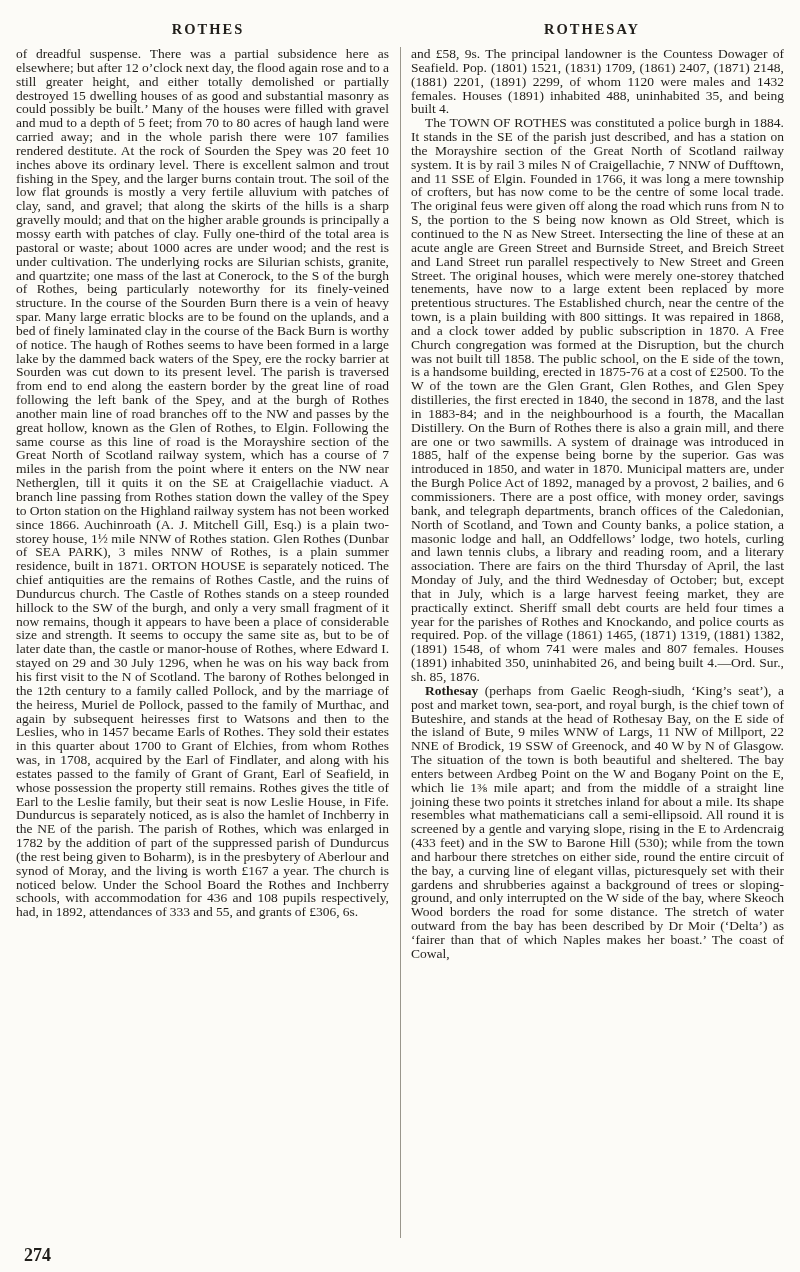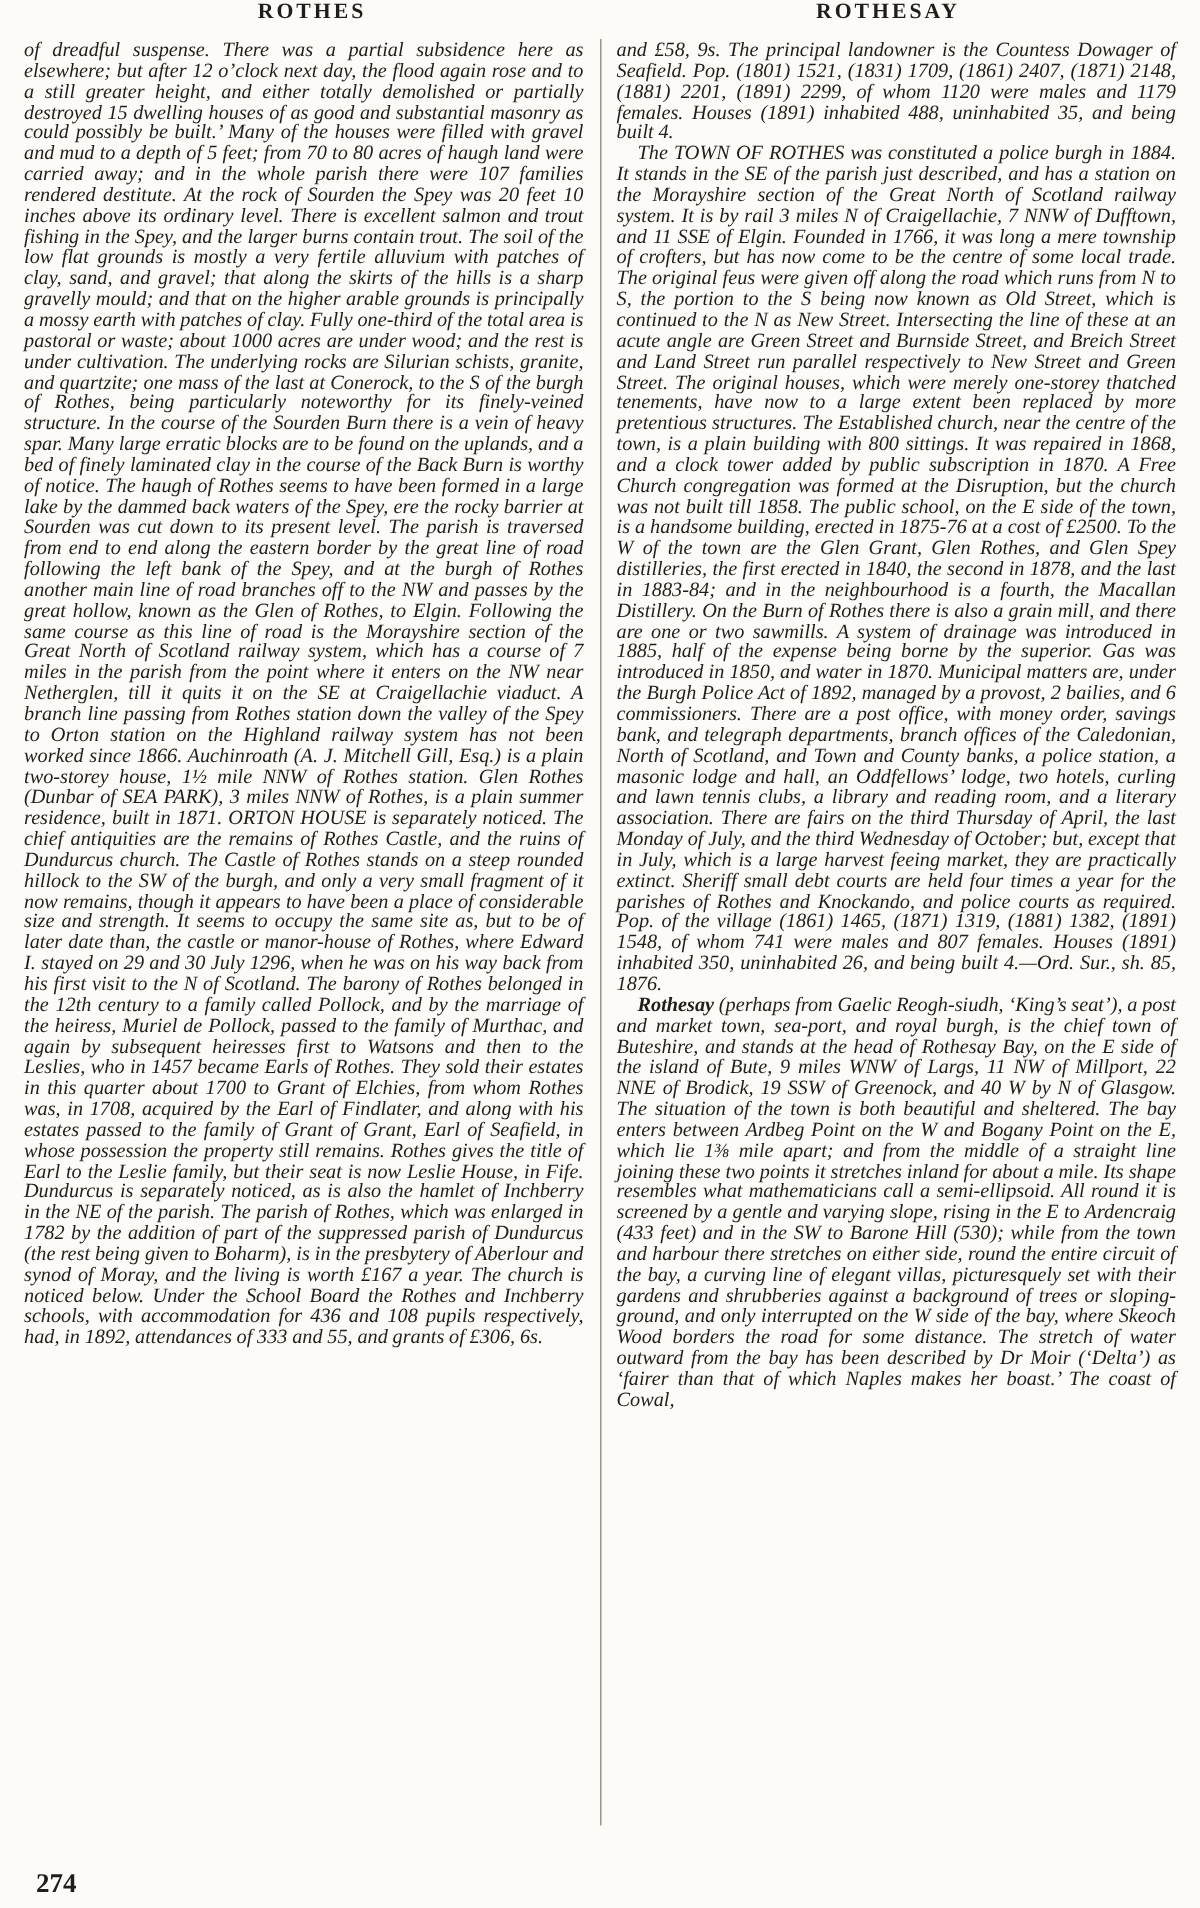--- a/index.html
+++ b/index.html
@@ -7,21 +7,21 @@
     background: #e9e7e2;
     font-family: "Liberation Serif", "DejaVu Serif", serif;
   }
   .page {
     position: relative;
     width: 800px;
     height: 1272px;
     margin: 0 auto;
     background: #fcfbf7;
     color: #201e1a;
-    padding: 0 16px 0 16px;
+    padding: 21px 16px 0 16px;
     box-sizing: border-box;
     overflow: hidden;
   }
   .running-heads { display: flex; }
   .running-heads .head {
     flex: 1 1 0;
     text-align: center;
     font-weight: bold;
     font-size: 14.5px;
     letter-spacing: 2px;
@@ -35,21 +35,21 @@
   }
   .columns::before {
     content: "";
     position: absolute;
     left: 50%;
     top: 0;
     bottom: 14px;
     width: 1px;
     background: #9a968c;
   }
-  .col { flex: 1 1 0; min-width: 0; font-style: italic; }
+  .col { flex: 1 1 0; min-width: 0; }
   p.body-text {
     margin: 0;
     font-size: 13.5px;
     line-height: 13.85px;
     text-align: justify;
     hyphens: auto;
     -webkit-hyphens: auto;
     word-spacing: -0.2px;
   }
   p.indent { text-indent: 14px; }
@@ -70,21 +70,21 @@
   <header class="running-heads">
     <div class="head">ROTHES</div>
     <div class="head">ROTHESAY</div>
   </header>
 
   <div class="columns">
     <div class="col">
       <p class="body-text">of dreadful suspense. There was a partial subsidence here as elsewhere; but after 12 o’clock next day, the flood again rose and to a still greater height, and either totally demolished or partially destroyed 15 dwelling houses of as good and substantial masonry as could possibly be built.’ Many of the houses were filled with gravel and mud to a depth of 5 feet; from 70 to 80 acres of haugh land were carried away; and in the whole parish there were 107 families rendered destitute. At the rock of Sourden the Spey was 20 feet 10 inches above its ordinary level. There is excellent salmon and trout fishing in the Spey, and the larger burns contain trout. The soil of the low flat grounds is mostly a very fertile alluvium with patches of clay, sand, and gravel; that along the skirts of the hills is a sharp gravelly mould; and that on the higher arable grounds is principally a mossy earth with patches of clay. Fully one-third of the total area is pastoral or waste; about 1000 acres are under wood; and the rest is under cultivation. The underlying rocks are Silurian schists, granite, and quartzite; one mass of the last at Conerock, to the S of the burgh of Rothes, being particularly noteworthy for its finely-veined structure. In the course of the Sourden Burn there is a vein of heavy spar. Many large erratic blocks are to be found on the uplands, and a bed of finely laminated clay in the course of the Back Burn is worthy of notice. The haugh of Rothes seems to have been formed in a large lake by the dammed back waters of the Spey, ere the rocky barrier at Sourden was cut down to its present level. The parish is traversed from end to end along the eastern border by the great line of road following the left bank of the Spey, and at the burgh of Rothes another main line of road branches off to the NW and passes by the great hollow, known as the Glen of Rothes, to Elgin. Following the same course as this line of road is the Morayshire section of the Great North of Scotland railway system, which has a course of 7 miles in the parish from the point where it enters on the NW near Netherglen, till it quits it on the SE at Craigellachie viaduct. A branch line passing from Rothes station down the valley of the Spey to Orton station on the Highland railway system has not been worked since 1866. Auchinroath (A. J. Mitchell Gill, Esq.) is a plain two-storey house, 1½ mile NNW of Rothes station. Glen Rothes (Dunbar of SEA PARK), 3 miles NNW of Rothes, is a plain summer residence, built in 1871. ORTON HOUSE is separately noticed. The chief antiquities are the remains of Rothes Castle, and the ruins of Dundurcus church. The Castle of Rothes stands on a steep rounded hillock to the SW of the burgh, and only a very small fragment of it now remains, though it appears to have been a place of considerable size and strength. It seems to occupy the same site as, but to be of later date than, the castle or manor-house of Rothes, where Edward I. stayed on 29 and 30 July 1296, when he was on his way back from his first visit to the N of Scotland. The barony of Rothes belonged in the 12th century to a family called Pollock, and by the marriage of the heiress, Muriel de Pollock, passed to the family of Murthac, and again by subsequent heiresses first to Watsons and then to the Leslies, who in 1457 became Earls of Rothes. They sold their estates in this quarter about 1700 to Grant of Elchies, from whom Rothes was, in 1708, acquired by the Earl of Findlater, and along with his estates passed to the family of Grant of Grant, Earl of Seafield, in whose possession the property still remains. Rothes gives the title of Earl to the Leslie family, but their seat is now Leslie House, in Fife. Dundurcus is separately noticed, as is also the hamlet of Inchberry in the NE of the parish. The parish of Rothes, which was enlarged in 1782 by the addition of part of the suppressed parish of Dundurcus (the rest being given to Boharm), is in the presbytery of Aberlour and synod of Moray, and the living is worth £167 a year. The church is noticed below. Under the School Board the Rothes and Inchberry schools, with accommodation for 436 and 108 pupils respectively, had, in 1892, attendances of 333 and 55, and grants of £306, 6s.</p>
     </div>
     <div class="col">
-      <p class="body-text">and £58, 9s. The principal landowner is the Countess Dowager of Seafield. Pop. (1801) 1521, (1831) 1709, (1861) 2407, (1871) 2148, (1881) 2201, (1891) 2299, of whom 1120 were males and 1179 females. Houses (1891) inhabited 488, uninhabited 35, and being built 4.</p>
+      <p class="body-text">and £58, 9s. The principal landowner is the Countess Dowager of Seafield. Pop. (1801) 1521, (1831) 1709, (1861) 2407, (1871) 2148, (1881) 2201, (1891) 2299, of whom 1120 were males and 1432 females. Houses (1891) inhabited 488, uninhabited 35, and being built 4.</p>
       <p class="body-text indent">The TOWN OF ROTHES was constituted a police burgh in 1884. It stands in the SE of the parish just described, and has a station on the Morayshire section of the Great North of Scotland railway system. It is by rail 3 miles N of Craigellachie, 7 NNW of Dufftown, and 11 SSE of Elgin. Founded in 1766, it was long a mere township of crofters, but has now come to be the centre of some local trade. The original feus were given off along the road which runs from N to S, the portion to the S being now known as Old Street, which is continued to the N as New Street. Intersecting the line of these at an acute angle are Green Street and Burnside Street, and Breich Street and Land Street run parallel respectively to New Street and Green Street. The original houses, which were merely one-storey thatched tenements, have now to a large extent been replaced by more pretentious structures. The Established church, near the centre of the town, is a plain building with 800 sittings. It was repaired in 1868, and a clock tower added by public subscription in 1870. A Free Church congregation was formed at the Disruption, but the church was not built till 1858. The public school, on the E side of the town, is a handsome building, erected in 1875-76 at a cost of £2500. To the W of the town are the Glen Grant, Glen Rothes, and Glen Spey distilleries, the first erected in 1840, the second in 1878, and the last in 1883-84; and in the neighbourhood is a fourth, the Macallan Distillery. On the Burn of Rothes there is also a grain mill, and there are one or two sawmills. A system of drainage was introduced in 1885, half of the expense being borne by the superior. Gas was introduced in 1850, and water in 1870. Municipal matters are, under the Burgh Police Act of 1892, managed by a provost, 2 bailies, and 6 commissioners. There are a post office, with money order, savings bank, and telegraph departments, branch offices of the Caledonian, North of Scotland, and Town and County banks, a police station, a masonic lodge and hall, an Oddfellows’ lodge, two hotels, curling and lawn tennis clubs, a library and reading room, and a literary association. There are fairs on the third Thursday of April, the last Monday of July, and the third Wednesday of October; but, except that in July, which is a large harvest feeing market, they are practically extinct. Sheriff small debt courts are held four times a year for the parishes of Rothes and Knockando, and police courts as required. Pop. of the village (1861) 1465, (1871) 1319, (1881) 1382, (1891) 1548, of whom 741 were males and 807 females. Houses (1891) inhabited 350, uninhabited 26, and being built 4.—Ord. Sur., sh. 85, 1876.</p>
       <p class="body-text indent"><strong class="entry-lead">Rothesay</strong><span> (perhaps from Gaelic Reogh-siudh, ‘King’s seat’), a post and market town, sea-port, and royal burgh, is the chief town of Buteshire, and stands at the head of Rothesay Bay, on the E side of the island of Bute, 9 miles WNW of Largs, 11 NW of Millport, 22 NNE of Brodick, 19 SSW of Greenock, and 40 W by N of Glasgow. The situation of the town is both beautiful and sheltered. The bay enters between Ardbeg Point on the W and Bogany Point on the E, which lie 1⅜ mile apart; and from the middle of a straight line joining these two points it stretches inland for about a mile. Its shape resembles what mathematicians call a semi-ellipsoid. All round it is screened by a gentle and varying slope, rising in the E to Ardencraig (433 feet) and in the SW to Barone Hill (530); while from the town and harbour there stretches on either side, round the entire circuit of the bay, a curving line of elegant villas, picturesquely set with their gardens and shrubberies against a background of trees or sloping-ground, and only interrupted on the W side of the bay, where Skeoch Wood borders the road for some distance. The stretch of water outward from the bay has been described by Dr Moir (‘Delta’) as ‘fairer than that of which Naples makes her boast.’ The coast of Cowal,</span></p>
     </div>
   </div>
 
   <footer>
     <div class="page-number">274</div>
   </footer>
 
 </div>

